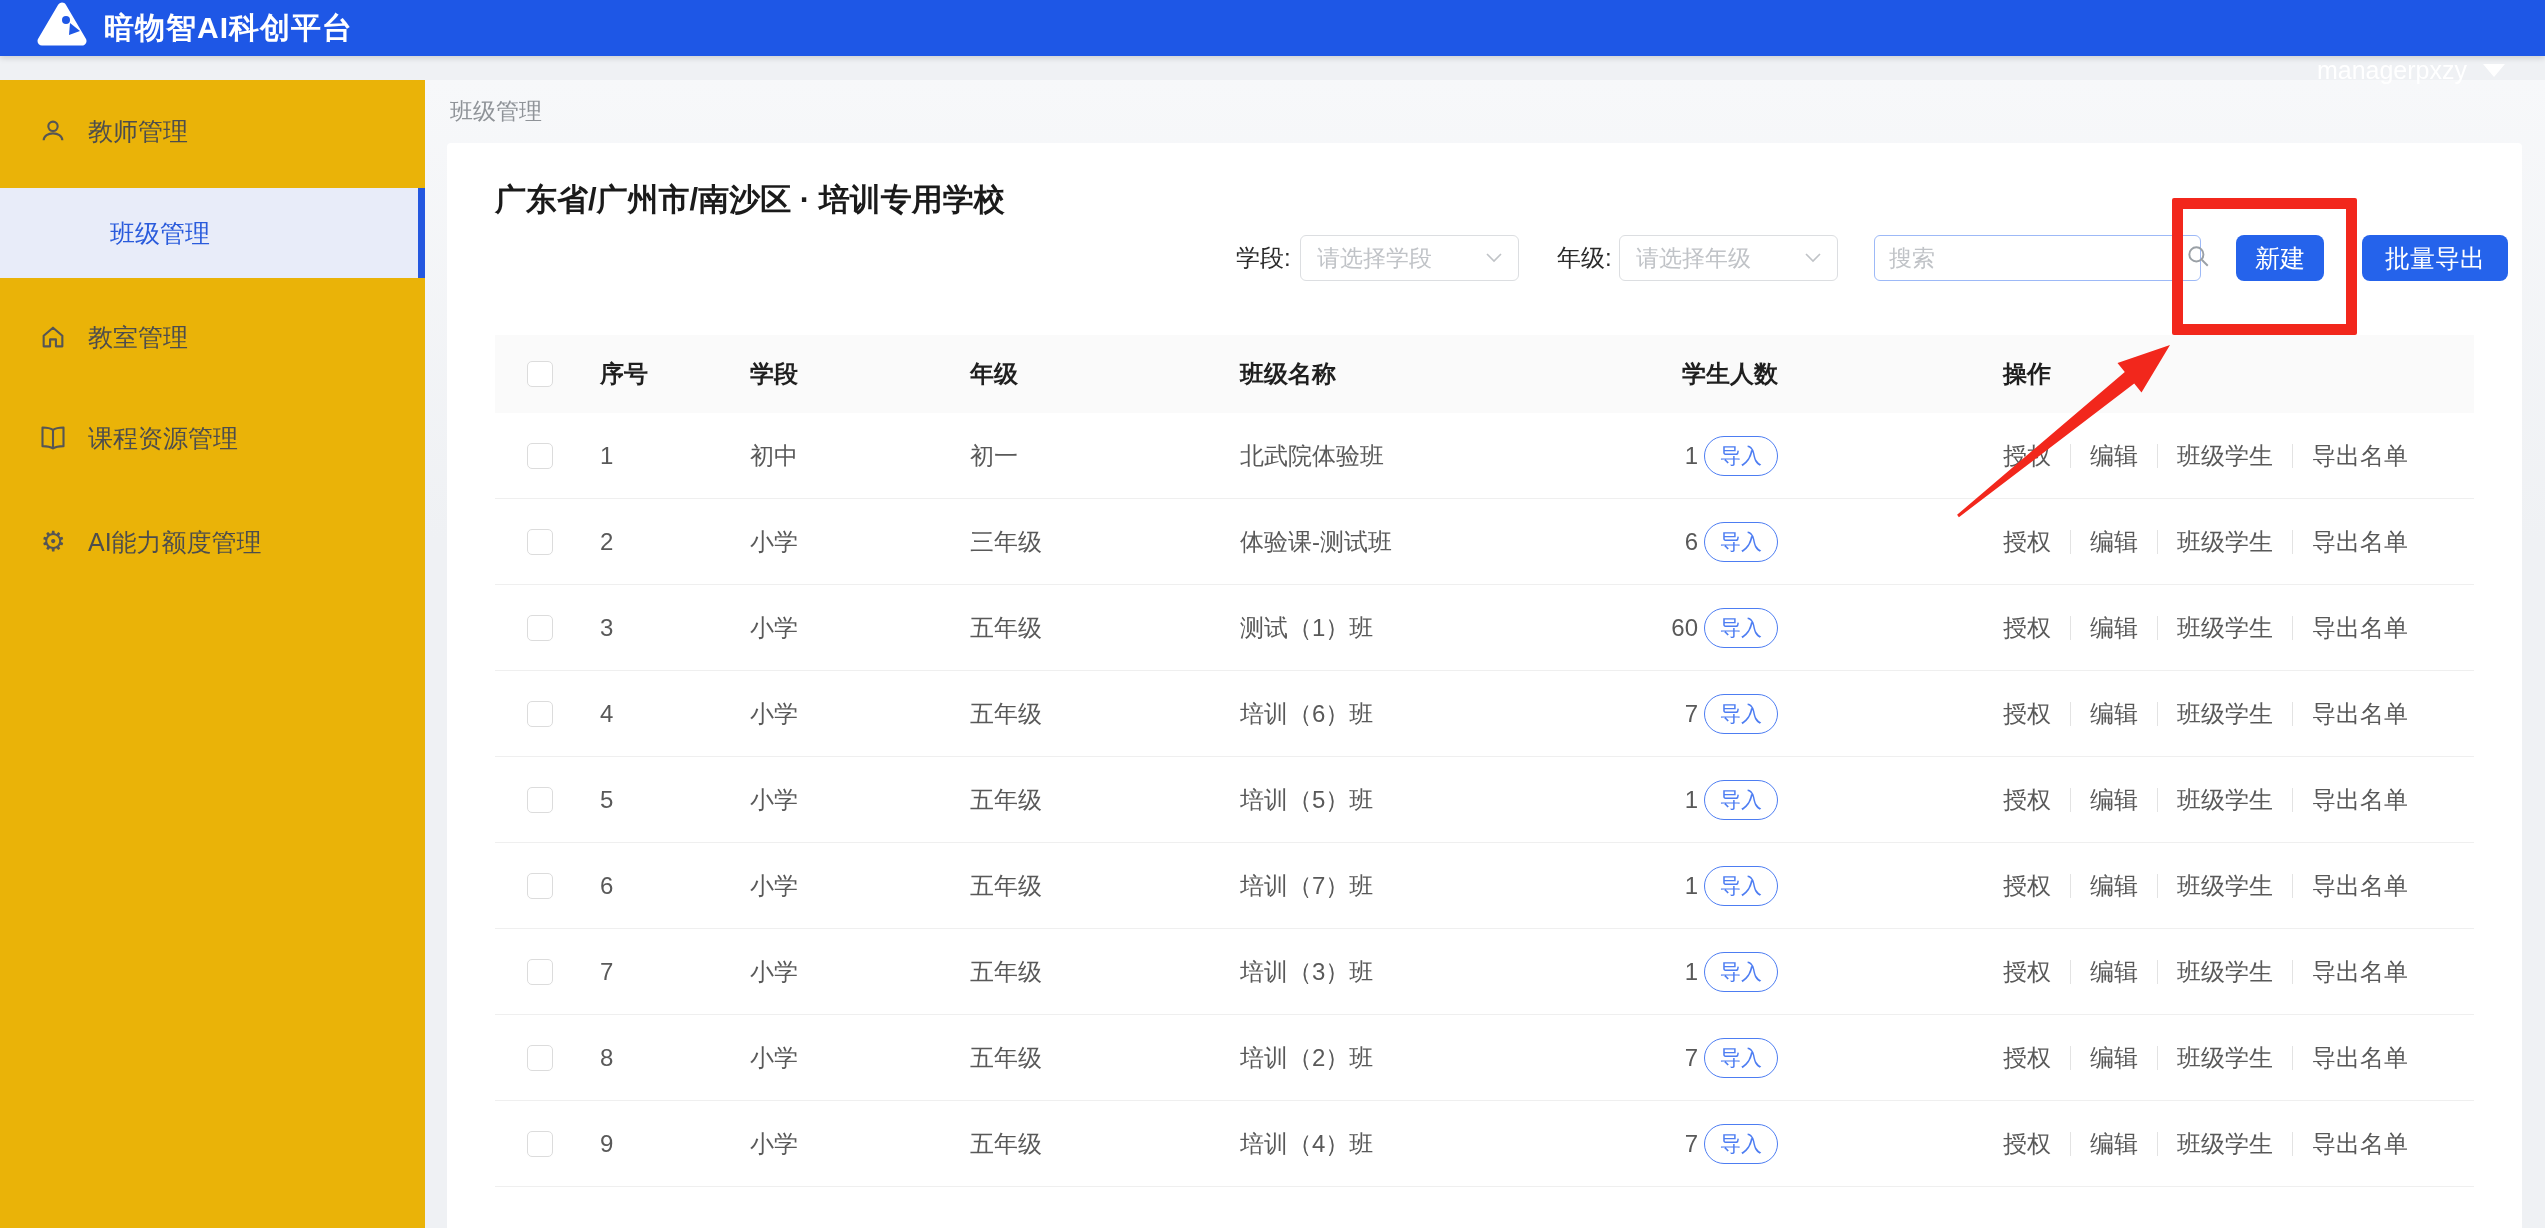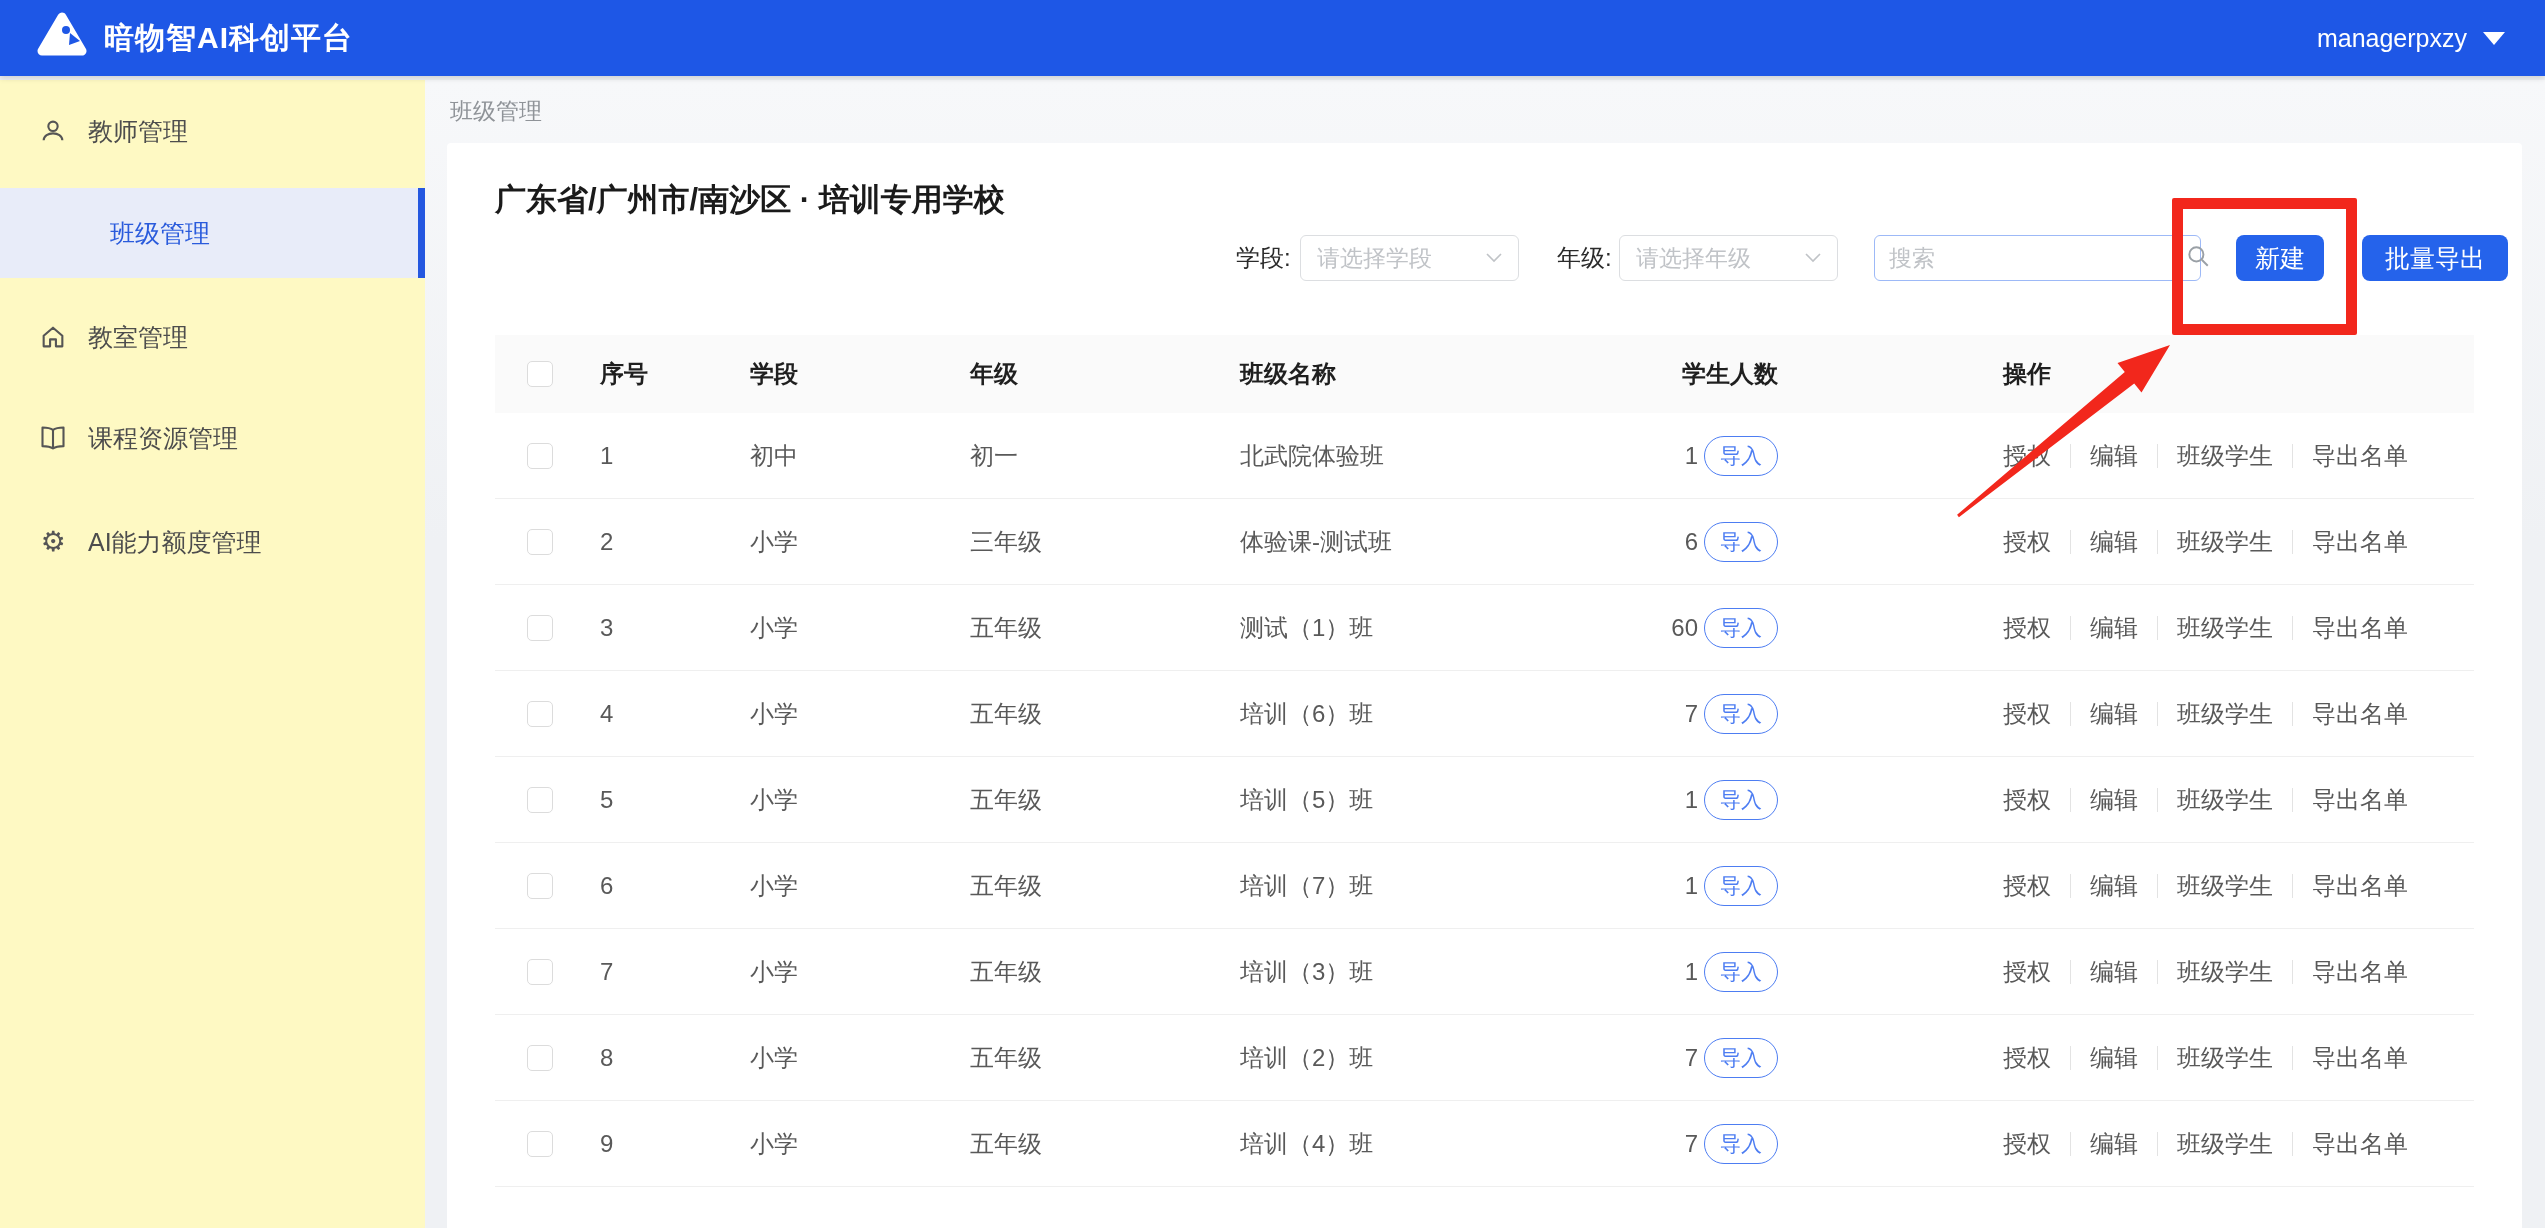--- a/index.html
+++ b/index.html
@@ -1,31 +1,31 @@
 <!DOCTYPE html>
 <html><head>
 <meta charset="utf-8">
 <style>
   * { margin:0; padding:0; box-sizing:border-box; }
   html,body { width:2545px; height:1228px; overflow:hidden; background:#eff1f4;
               font-family:"Liberation Sans","DejaVu Sans",sans-serif; }
   .stage { position:relative; width:2545px; height:1228px; }
 
   
-  .topbar { position:absolute; left:0; top:0; width:2545px; height:76px; background:#1e57e6;
-            display:flex; align-items:center; z-index:30; box-shadow:0 2px 6px rgba(0,0,0,.15); }
+  .topbar { position:absolute; left:0; top:0; width:2545px; height:56px; background:#1e57e6;
+            display:flex; align-items:flex-start; z-index:30; box-shadow:0 2px 6px rgba(0,0,0,.15);flex-direction:column; }
   .brand { display:flex; align-items:center; gap:16px; padding-left:36px; }
   .brand-title { color:#fff; font-size:30px; font-weight:bold; letter-spacing:1px; }
   .topbar-right { margin-left:auto; display:flex; align-items:center; gap:16px; padding-right:40px; }
   .username { color:#fff; font-size:25px; }
   .caret-down { width:0; height:0; border-left:11px solid transparent; border-right:11px solid transparent;
                 border-top:13px solid #fff; }
 
   
-  .sidebar { position:absolute; left:0; top:80px; width:425px; height:1148px; background:#fef9c3; z-index:20; }
+  .sidebar { position:absolute; left:0; top:80px; width:425px; height:1148px; background:#eab308; z-index:20; }
   .side-item { position:absolute; left:0; width:425px; height:90px; display:flex; align-items:center;
                gap:20px; padding-left:38px; color:#4d4d4d; font-size:25px; cursor:pointer; }
   .side-item .sicon { width:30px; height:30px; display:flex; align-items:center; justify-content:center; color:#555; }
   .side-item.active { background:#e8ecf9; color:#2a5bdc; padding-left:110px; }
   .side-item.active::after { content:""; position:absolute; right:0; top:0; width:7px; height:90px; background:#2457e0; }
 
   
   .content { position:absolute; left:425px; top:80px; width:2120px; height:1148px;
              background:linear-gradient(#f7f8fa, #eff1f4 40%); }
   .breadcrumb { position:absolute; left:25px; top:0; height:63px; display:flex; align-items:center;

